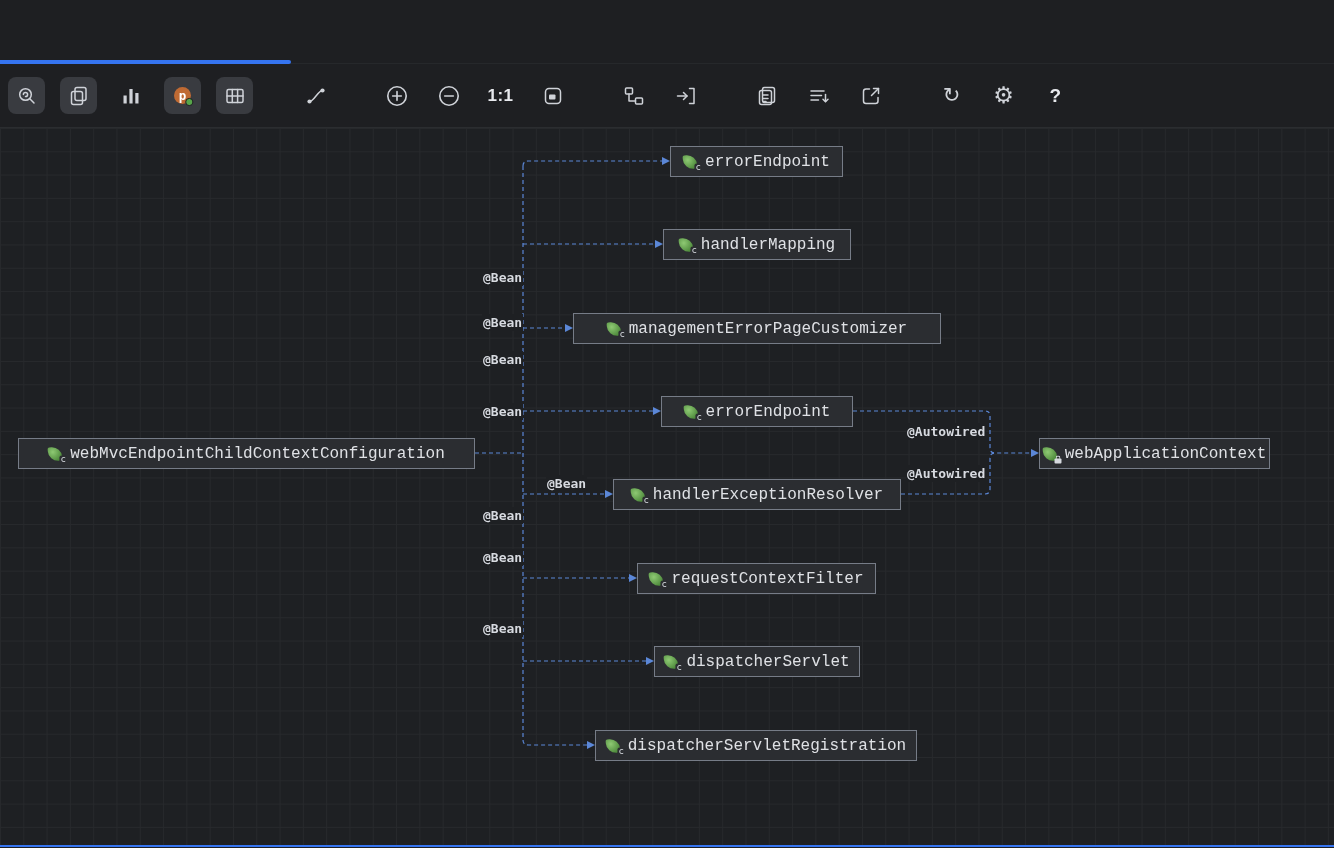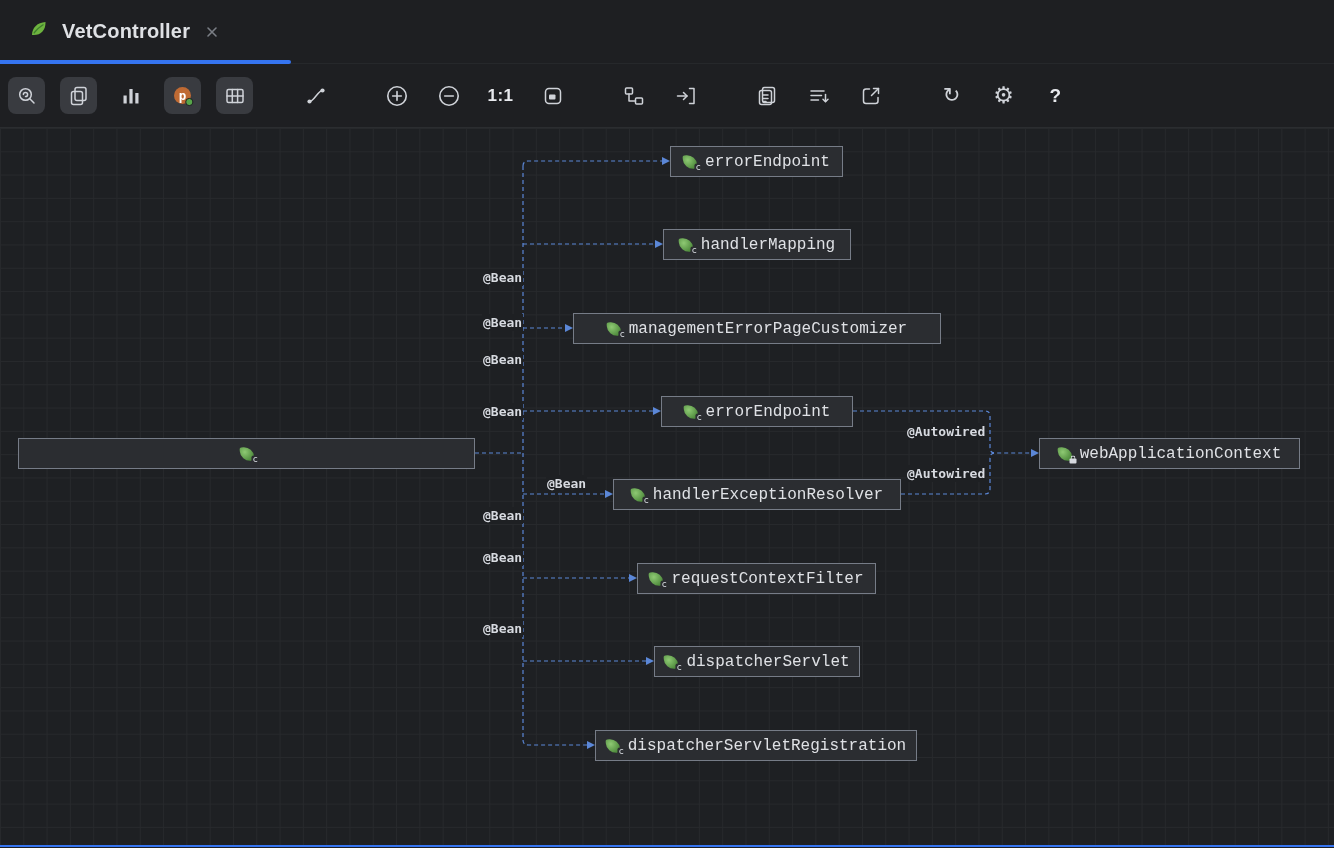--- a/index.html
+++ b/index.html
@@ -144,34 +144,20 @@
     white-space: nowrap;
     font-weight: bold;
   }
 
   .bottom-accent { height: 2px; }
 </style>
 </head>
 <body>
 
 <div class="tabbar">
-  <div class="tab">
-    <span>
-      <svg width="22" height="22" viewBox="0 0 22 22">
-        <path d="M4,16 C4,8.5 9.5,3.5 17.5,3 C17.8,11.5 12.5,16.8 4,16 Z" fill="#6db33f"></path>
-        <path d="M15.5,5.5 C11.5,8 8,11 5.8,14.3" stroke="#3e7d2c" stroke-width="1.2" fill="none"></path>
-      </svg>
-    </span>
-    <span class="tab-title">VetController</span>
-    <span class="tab-close">
-      <svg width="16" height="16" viewBox="0 0 16 16">
-        <path d="M4,4 L12,12 M12,4 L4,12" stroke="#7a7e85" stroke-width="1.6" stroke-linecap="round"></path>
-      </svg>
-    </span>
-  </div>
   <div class="tab-underline" style="background: rgb(53, 116, 240);"></div>
 </div>
 
 <div class="toolbar">
 
   <div class="tbtn toggled">
     <span>
       <svg width="24" height="24" viewBox="0 0 24 24">
         <circle class="stroke" cx="10.5" cy="10.5" r="5.8"></circle>
         <path class="stroke" d="M14.8,14.8 L19,19"></path>
@@ -345,20 +331,21 @@
       <path class="edge" d="M853,283 H985 Q990,283 990,288 V320 Q990,325 995,325 H1031" marker-end="url(#arrowhead)" stroke="#5b87d7"></path>
       <path class="edge" d="M901,366 H985 Q990,366 990,361 V330 Q990,325 995,325" stroke="#5b87d7"></path>
     </g>
   </svg>
 
   <div style="position:absolute; inset:0;">
       <div class="bean-node" style="left: 18px; top: 310px; width: 457px; background: rgb(43, 45, 49); border-color: rgb(118, 124, 135);">
         <span class="bean-icon">
           <span class="badge-c">c</span>
         </span>
+        <span class="bean-label">webMvcEndpointChildContextConfiguration</span>
       </div>
       <div class="bean-node" style="left: 670px; top: 18px; width: 173px; background: rgb(43, 45, 49); border-color: rgb(118, 124, 135);">
         <span class="bean-icon">
           <span class="badge-c">c</span>
         </span>
         <span class="bean-label">errorEndpoint</span>
       </div>
       <div class="bean-node" style="left: 663px; top: 101px; width: 188px; background: rgb(43, 45, 49); border-color: rgb(118, 124, 135);">
         <span class="bean-icon">
           <span class="badge-c">c</span>
@@ -394,21 +381,21 @@
           <span class="badge-c">c</span>
         </span>
         <span class="bean-label">dispatcherServlet</span>
       </div>
       <div class="bean-node" style="left: 595px; top: 602px; width: 322px; background: rgb(43, 45, 49); border-color: rgb(118, 124, 135);">
         <span class="bean-icon">
           <span class="badge-c">c</span>
         </span>
         <span class="bean-label">dispatcherServletRegistration</span>
       </div>
-      <div class="bean-node" style="left: 1039px; top: 310px; width: 261px; background: rgb(43, 45, 49); border-color: rgb(118, 124, 135);">
+      <div class="bean-node" style="left: 1039px; top: 310px; width: 231px; background: rgb(43, 45, 49); border-color: rgb(118, 124, 135);">
         <span class="bean-icon">
           <span class="badge-lock"></span>
         </span>
         <span class="bean-label">webApplicationContext</span>
       </div>
       <span class="edge-label" style="left: 482px; top: 141px;">@Bean</span>
       <span class="edge-label" style="left: 482px; top: 186px;">@Bean</span>
       <span class="edge-label" style="left: 482px; top: 223px;">@Bean</span>
       <span class="edge-label" style="left: 482px; top: 275px;">@Bean</span>
       <span class="edge-label" style="left: 546px; top: 347px;">@Bean</span>

